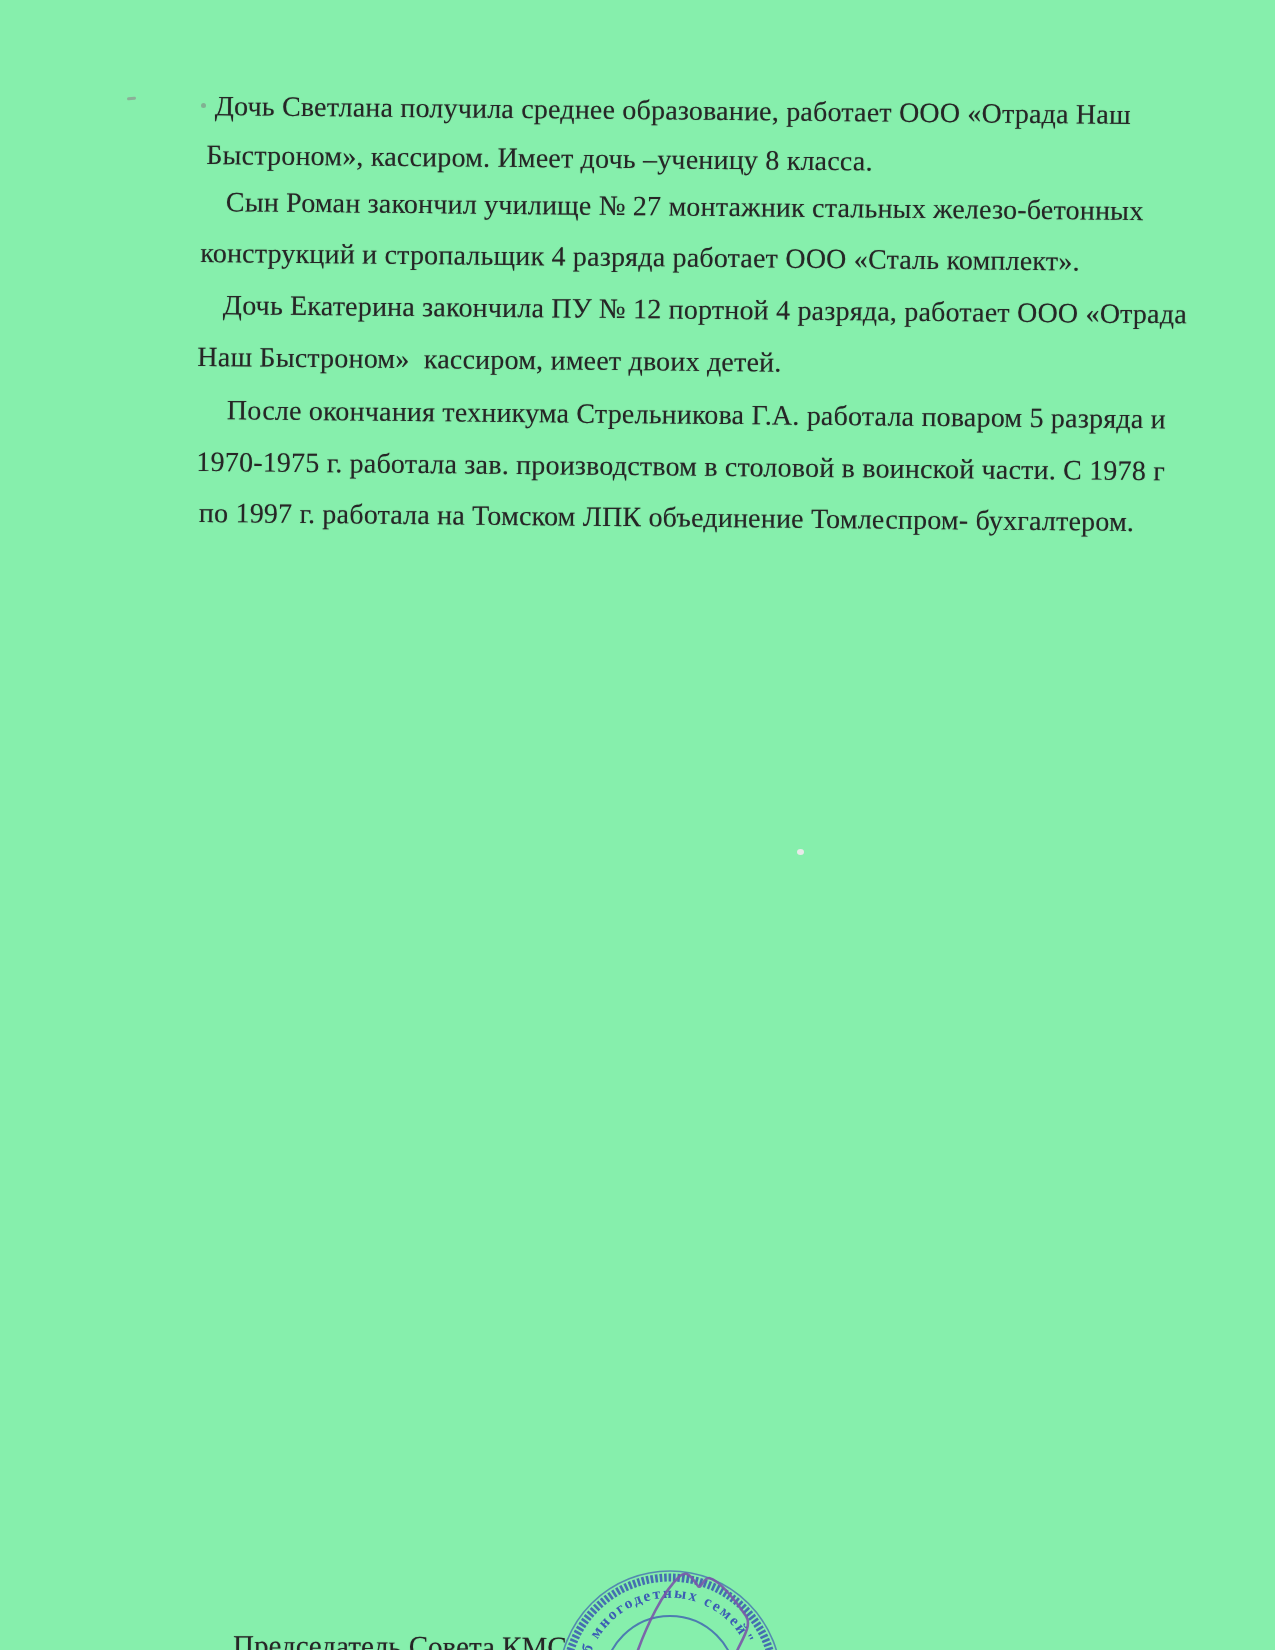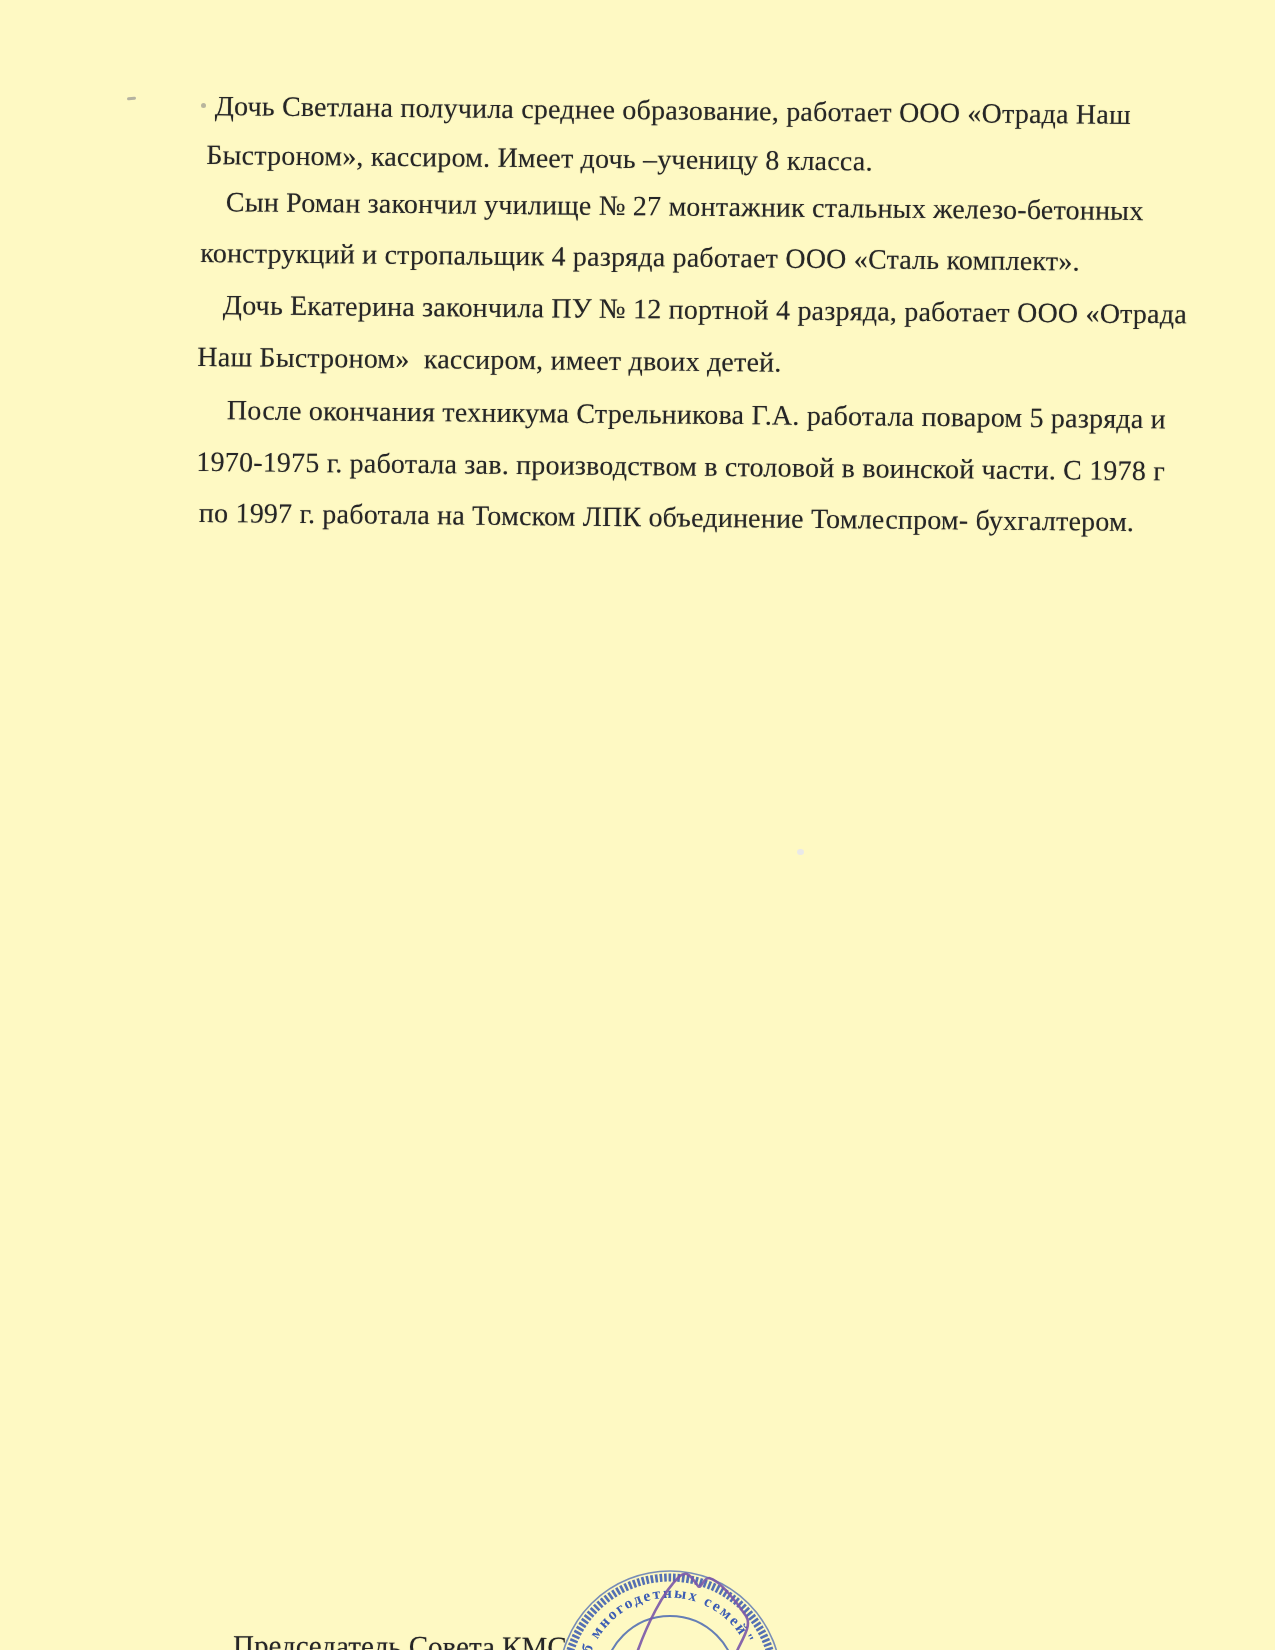--- a/index.html
+++ b/index.html
@@ -5,21 +5,21 @@
   html, body { margin: 0; padding: 0; }
   body {
     width: 1275px; height: 1650px;
     background: #ffffff;
     font-family: "Liberation Serif", serif;
     overflow: hidden;
   }
   .page {
     position: relative;
     width: 1275px; height: 1650px;
-    background: #fef9c3;
+    background: #86efac;
     overflow: hidden;
   }
   
   .doc-text {
     position: absolute;
     left: 200px; top: 90px;
     width: 1400px; height: 470px;
     font-size: 28px;
     color: #262626;
     text-shadow: 0 0 1px rgba(45,45,45,0.45);

